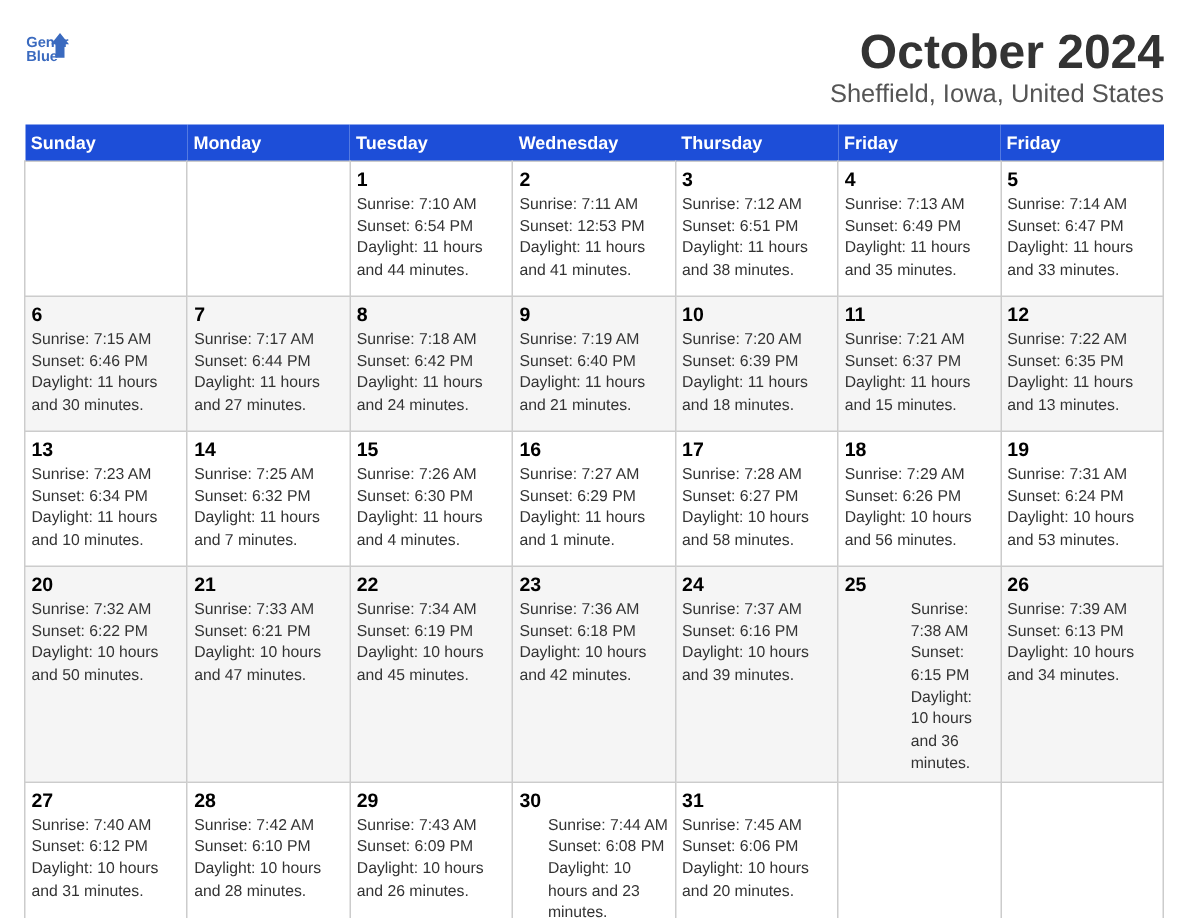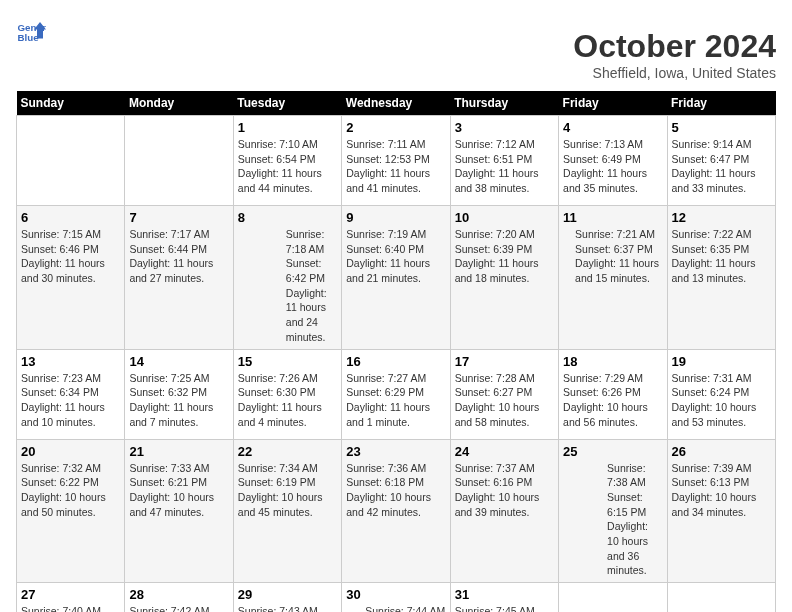--- a/index.html
+++ b/index.html
@@ -25,33 +25,32 @@
       width: 30px;
       height: 30px;
     }
     .title-section {
       text-align: right;
     }
     .month-title {
       font-size: 32px;
       font-weight: bold;
       color: #333;
-      margin-top: 12px;
     }
     .location {
-      font-size: 14px;
+      font-size: 17px;
       color: #555;
     }
     table {
       width: 100%;
       border-collapse: collapse;
       font-size: 11px;
     }
     thead th {
-      background-color: #000000;
+      background-color: #1d4ed8;
       color: #fff;
       padding: 5px 4px;
       text-align: left;
       font-size: 12px;
       font-weight: bold;
     }
     tbody td {
       border: 1px solid #ccc;
       vertical-align: top;
       padding: 4px;
@@ -128,59 +127,59 @@
 Daylight: 11 hours and 38 minutes.</div>
         </td>
         <td>
           <div class="day-number">4</div>
           <div class="day-info" style="white-space: pre-line;">Sunrise: 7:13 AM
 Sunset: 6:49 PM
 Daylight: 11 hours and 35 minutes.</div>
         </td>
         <td>
           <div class="day-number">5</div>
-          <div class="day-info" style="white-space: pre-line;">Sunrise: 9:14 AM
+          <div class="day-info" style="white-space: pre-line;">Sunrise: 7:14 AM
 Sunset: 6:47 PM
 Daylight: 11 hours and 33 minutes.</div>
         </td>
       </tr>
       <tr>
         <td>
           <div class="day-number">6</div>
           <div class="day-info" style="white-space: pre-line;">Sunrise: 7:15 AM
 Sunset: 6:46 PM
 Daylight: 11 hours and 30 minutes.</div>
         </td>
         <td>
           <div class="day-number">7</div>
           <div class="day-info" style="white-space: pre-line;">Sunrise: 7:17 AM
 Sunset: 6:44 PM
 Daylight: 11 hours and 27 minutes.</div>
         </td>
         <td>
           <div class="day-number">8</div>
-          <div class="day-info" style="white-space: pre-line; margin-left: 48px;">Sunrise: 7:18 AM
+          <div class="day-info" style="white-space: pre-line;">Sunrise: 7:18 AM
 Sunset: 6:42 PM
 Daylight: 11 hours and 24 minutes.</div>
         </td>
         <td>
           <div class="day-number">9</div>
           <div class="day-info" style="white-space: pre-line;">Sunrise: 7:19 AM
 Sunset: 6:40 PM
 Daylight: 11 hours and 21 minutes.</div>
         </td>
         <td>
           <div class="day-number">10</div>
           <div class="day-info" style="white-space: pre-line;">Sunrise: 7:20 AM
 Sunset: 6:39 PM
 Daylight: 11 hours and 18 minutes.</div>
         </td>
         <td>
           <div class="day-number">11</div>
-          <div class="day-info" style="white-space: pre-line; margin-left: 12px;">Sunrise: 7:21 AM
+          <div class="day-info" style="white-space: pre-line;">Sunrise: 7:21 AM
 Sunset: 6:37 PM
 Daylight: 11 hours and 15 minutes.</div>
         </td>
         <td>
           <div class="day-number">12</div>
           <div class="day-info" style="white-space: pre-line;">Sunrise: 7:22 AM
 Sunset: 6:35 PM
 Daylight: 11 hours and 13 minutes.</div>
         </td>
       </tr>

